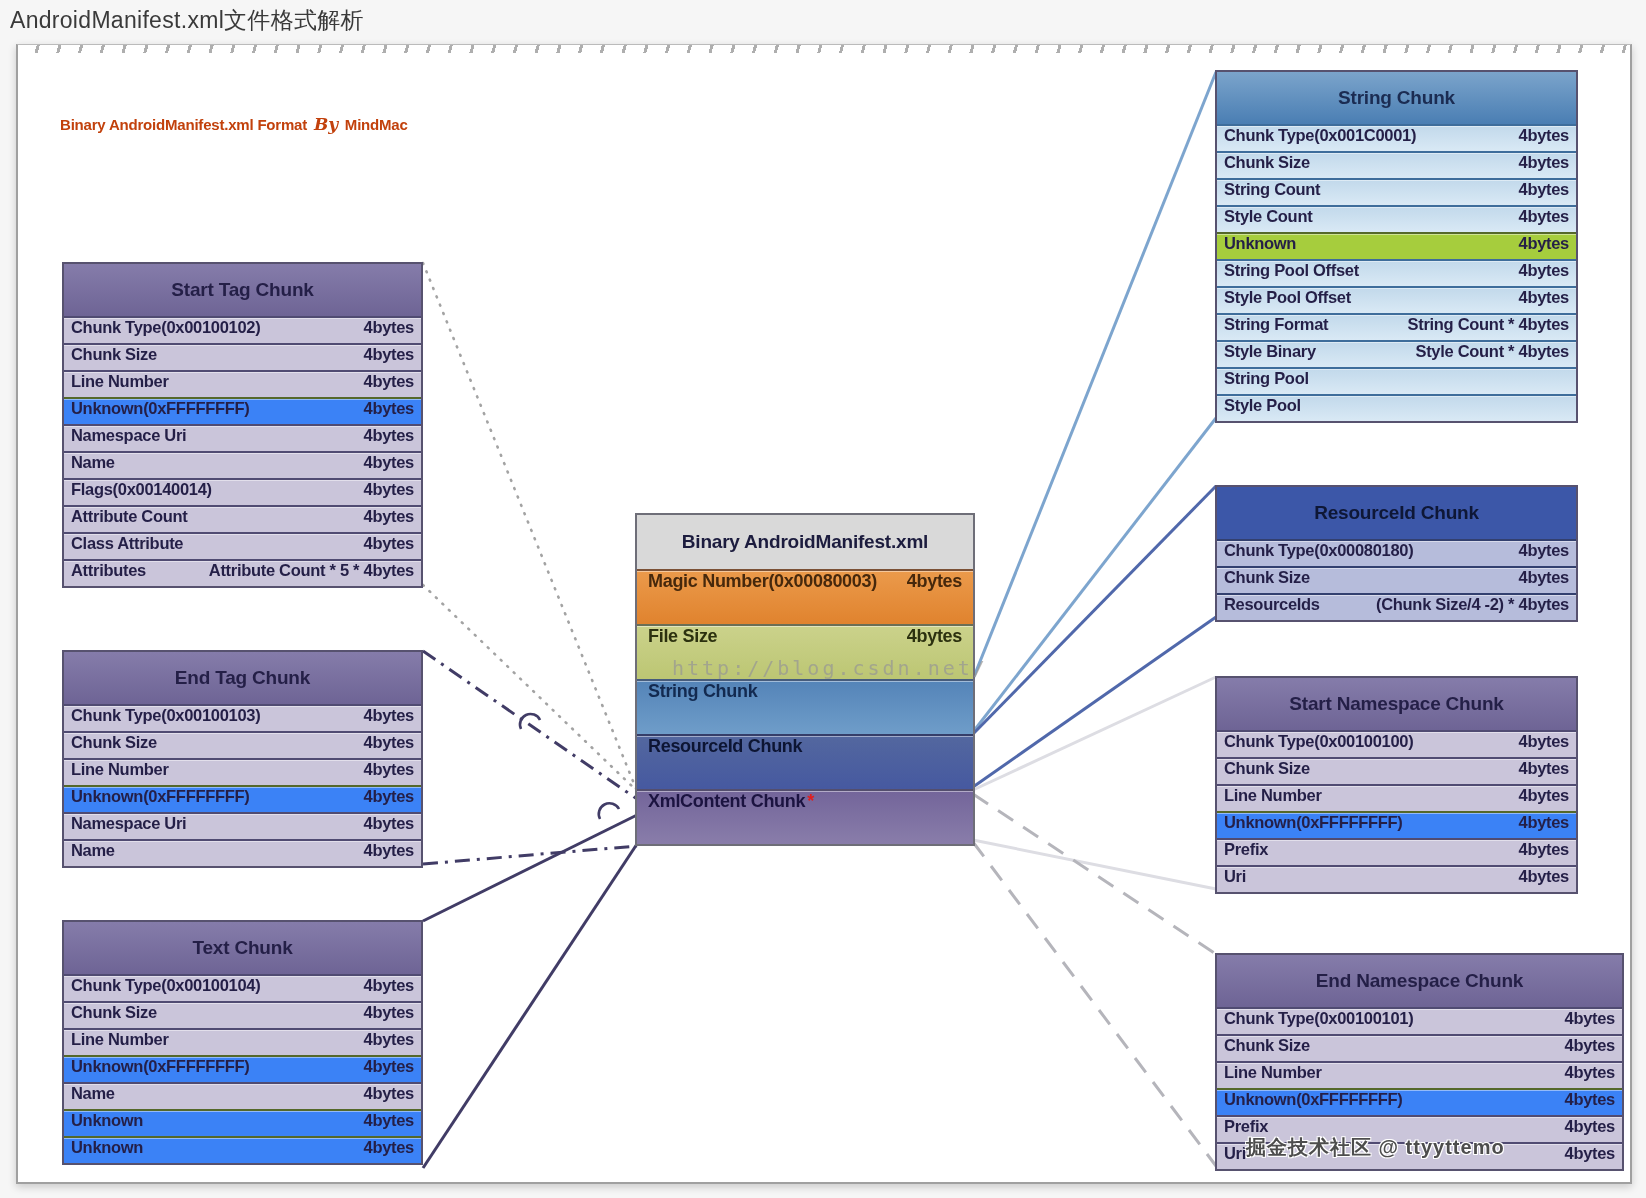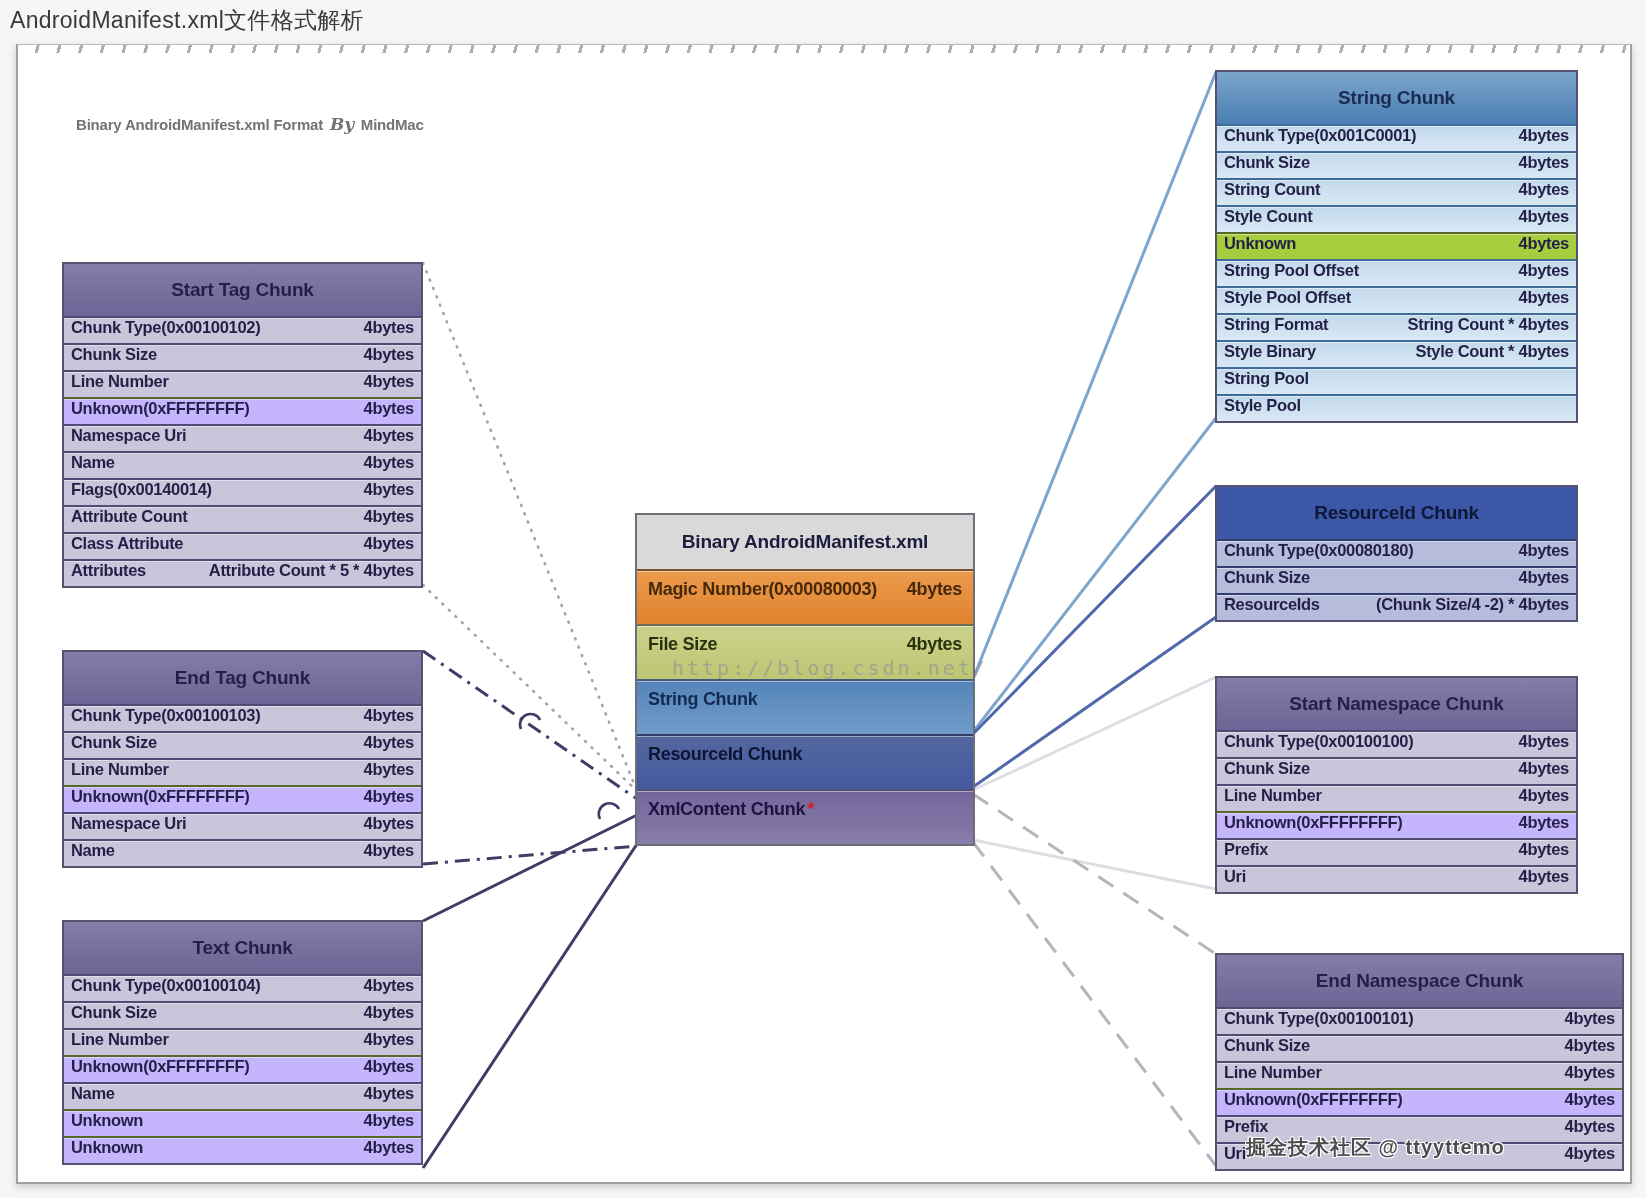--- a/index.html
+++ b/index.html
@@ -20,22 +20,22 @@
     border:2px solid #a0a0a0; border-top:1px solid #bbb;
     box-shadow:0 3px 8px rgba(0,0,0,.18);
     z-index:0;
   }
   .panel-hatch {
     position:absolute; left:0; top:0; width:100%; height:8px;
     background:repeating-linear-gradient(105deg, transparent 0 18px, #9a9a9a 18px 21px);
     opacity:.8;
   }
   .caption {
-    position:absolute; left:76px; top:114px; z-index:2;
-    font-size:15px; font-weight:bold; color:#737373; letter-spacing:-.2px;
+    position:absolute; left:60px; top:114px; z-index:2;
+    font-size:15px; font-weight:bold; color:#c2410c; letter-spacing:-.2px;
   }
   .caption .by {
     font-family:"DejaVu Serif", serif; font-style:italic; font-size:17px; padding:0 3px;
   }
 
   
   svg.wires { position:absolute; left:0; top:0; z-index:1; pointer-events:none; }
   .w-dot     { stroke:#a3a3a3; stroke-width:2.6; stroke-dasharray:1 8; stroke-linecap:round; fill:none; }
   .w-dashdot { stroke:#413c66; stroke-width:3;   stroke-dasharray:15 7 3 7; fill:none; }
   .w-solid   { stroke:#413c66; stroke-width:3;   fill:none; }
@@ -61,36 +61,36 @@
     font-weight:bold; font-size:16.5px; color:#241f47; letter-spacing:-.3px;
     border-top:2px solid #504b72;
     box-shadow:inset 0 1px 0 rgba(255,255,255,.45);
     white-space:nowrap;
   }
   .t-row .lbl { text-align:left; }
   .t-row .val { text-align:right; }
 
   .theme-purple .t-head { background:linear-gradient(#857caa,#6e6495); }
   .theme-purple .t-row  { background:#cac5da; }
-  .theme-purple .t-row.v-green { background:#c4b5fd; border-top-color:#55682a; }
+  .theme-purple .t-row.v-green { background:#3b82f6; border-top-color:#55682a; }
 
   .theme-blue .t-head { background:linear-gradient(#7ba4cb,#4a7eb3); color:#1b2c52; }
   .theme-blue .t-row  { background:linear-gradient(#c2d9eb,#d9e9f5); border-top-color:#3e6d9b; }
   .theme-blue .t-row.v-green { background:#a6cd3d; border-top-color:#55682a; }
 
   .theme-dblue .t-head { background:#3c57a8; color:#0e1736; }
   .theme-dblue .t-row  { background:#b6bcdb; border-top-color:#33406f; }
 
   
   .theme-center { border-color:#6e6e78; }
   .theme-center .t-head {
     height:54px; background:#d9d9d9; color:#1c1c3e; font-size:19px;
   }
   .theme-center .t-row {
-    height:55px; padding:8px 11px; font-size:18px;
+    height:55px; padding:0 11px; font-size:18px;
     border-top:2px solid rgba(40,40,60,.55);
   }
   .theme-center .t-row.v-orange { background:linear-gradient(#eb9a4b,#e0832e); color:#46280c; }
   .theme-center .t-row.v-olive  { background:linear-gradient(#cbd28b,#bcc673); color:#2c310f; }
   .theme-center .t-row.v-blue   { background:linear-gradient(#5484b8,#6f9dc9); color:#132a50; }
   .theme-center .t-row.v-dblue  { background:linear-gradient(#53679f,#4659a0); color:#0d1533; }
   .theme-center .t-row.v-purple { background:linear-gradient(#73659a,#897daa); color:#1b1340; }
   .star { color:#e01f1f; margin-left:2px; }
 
   

